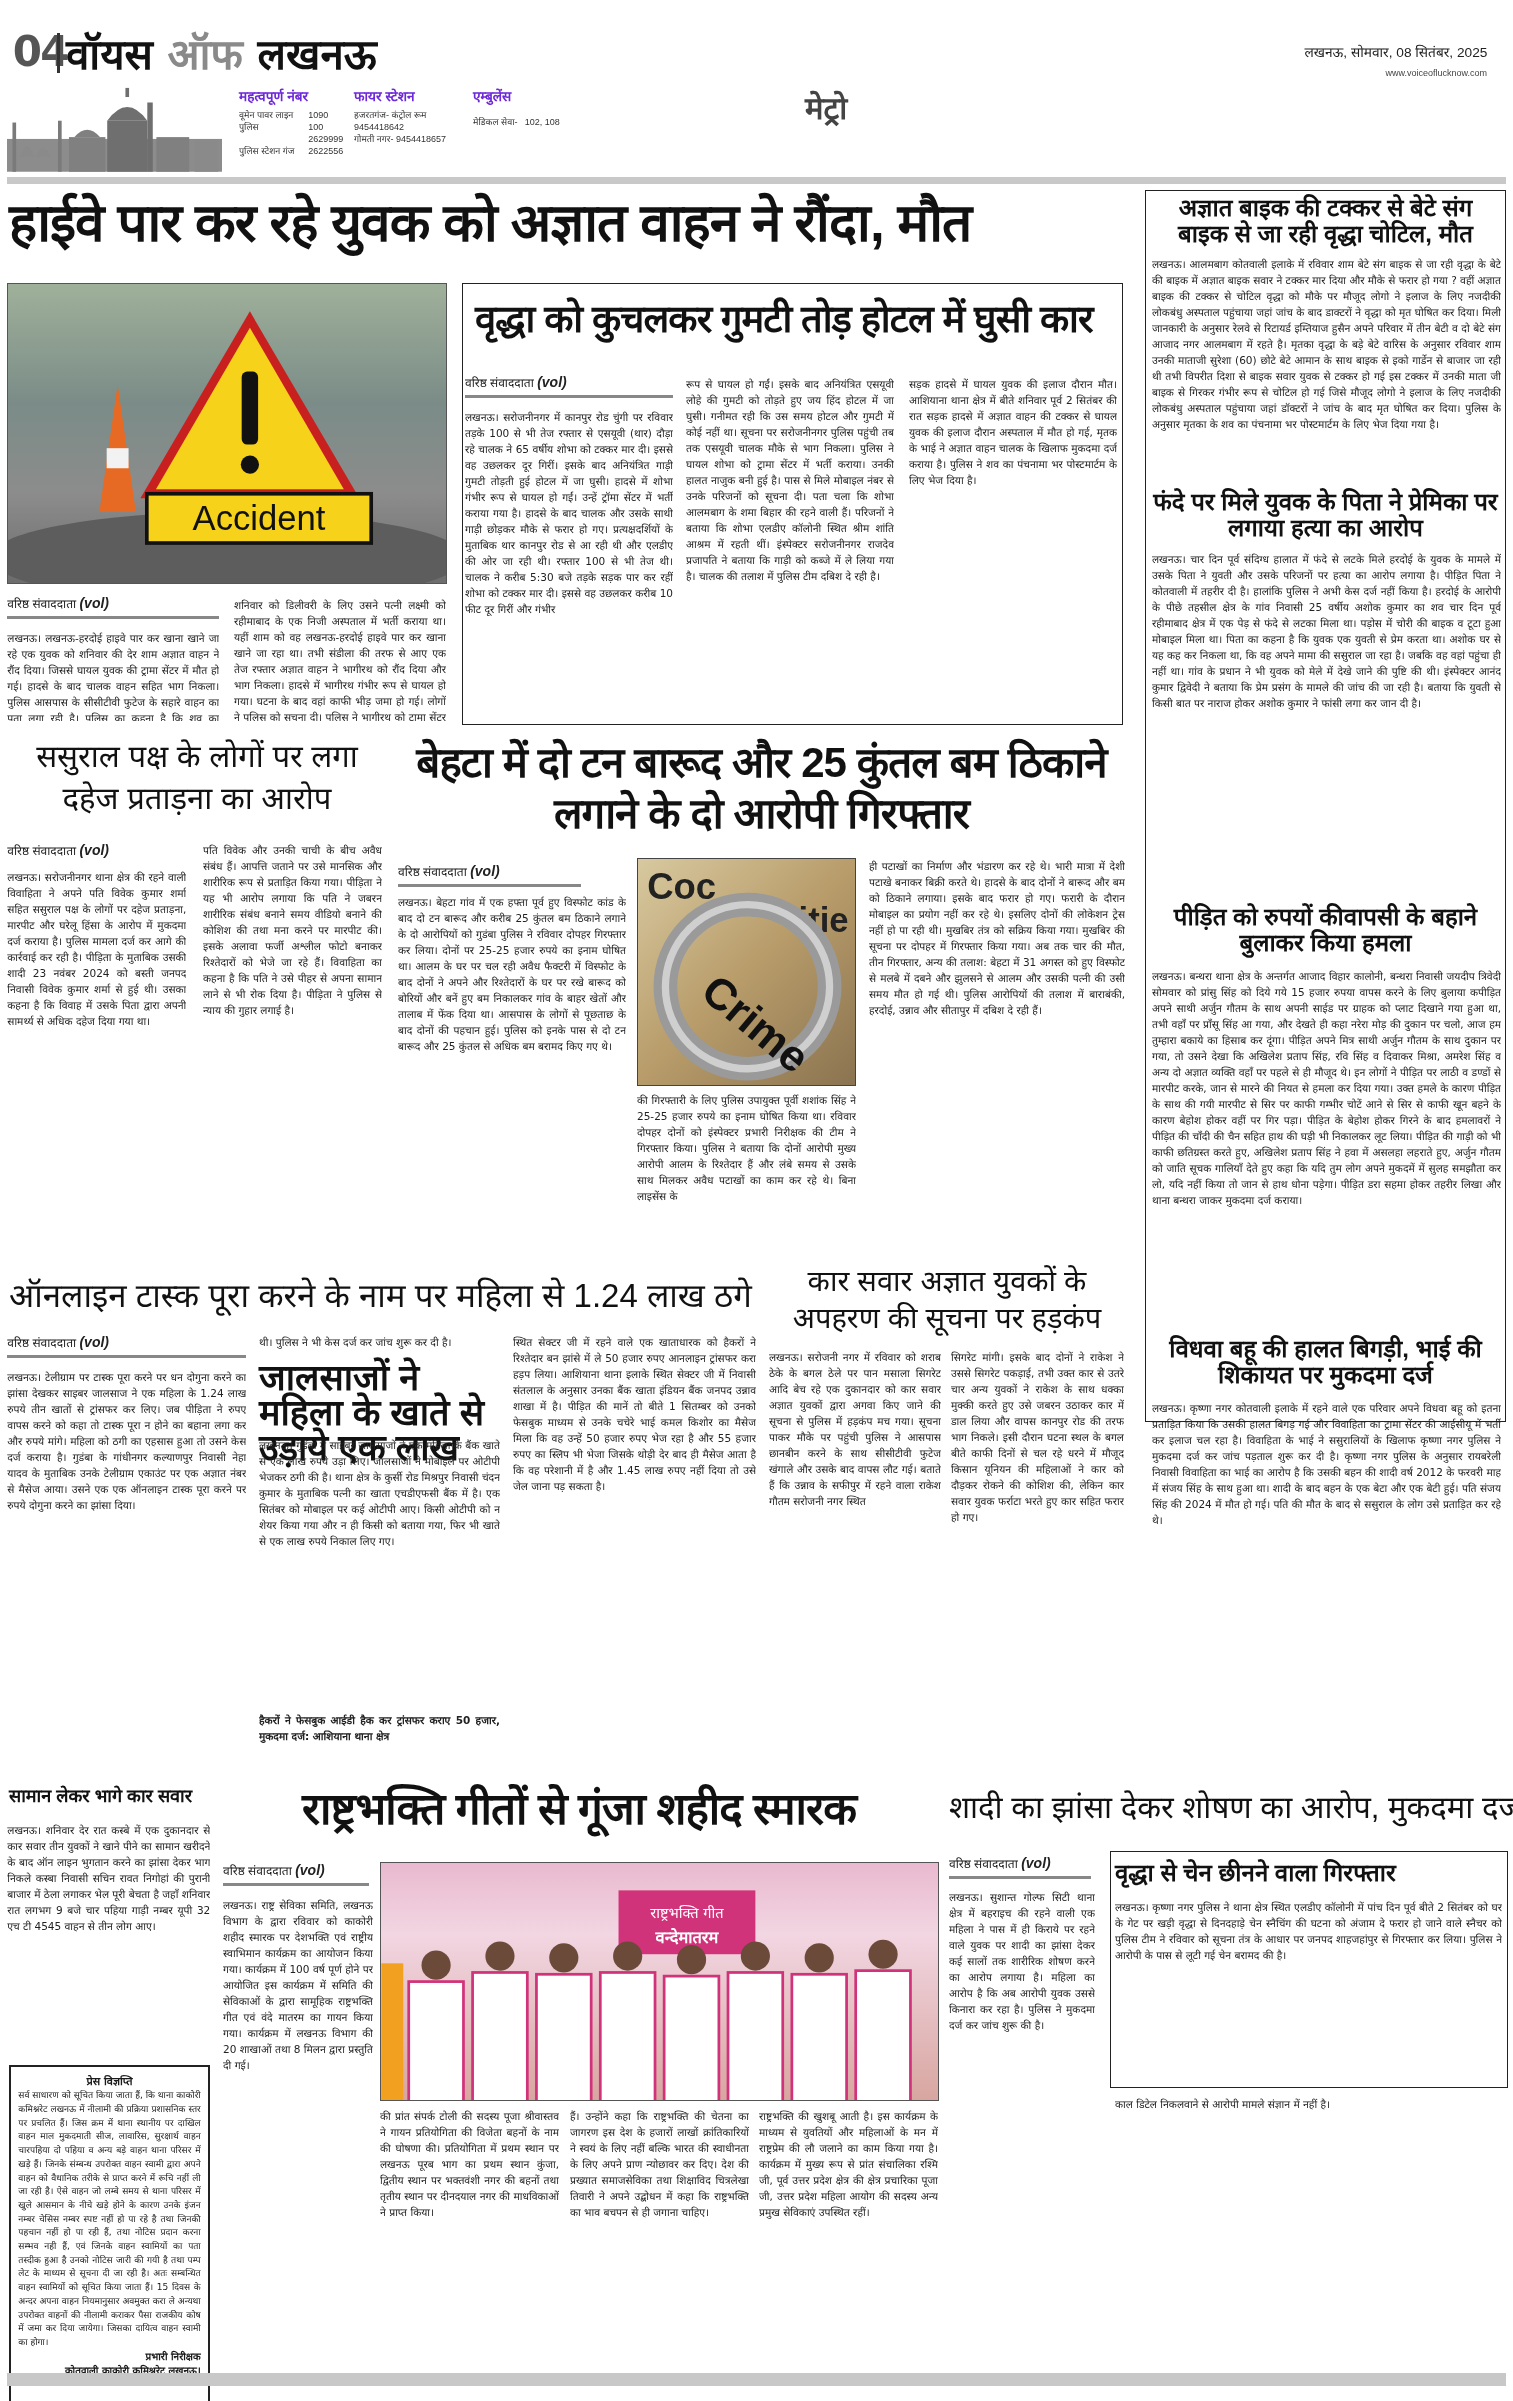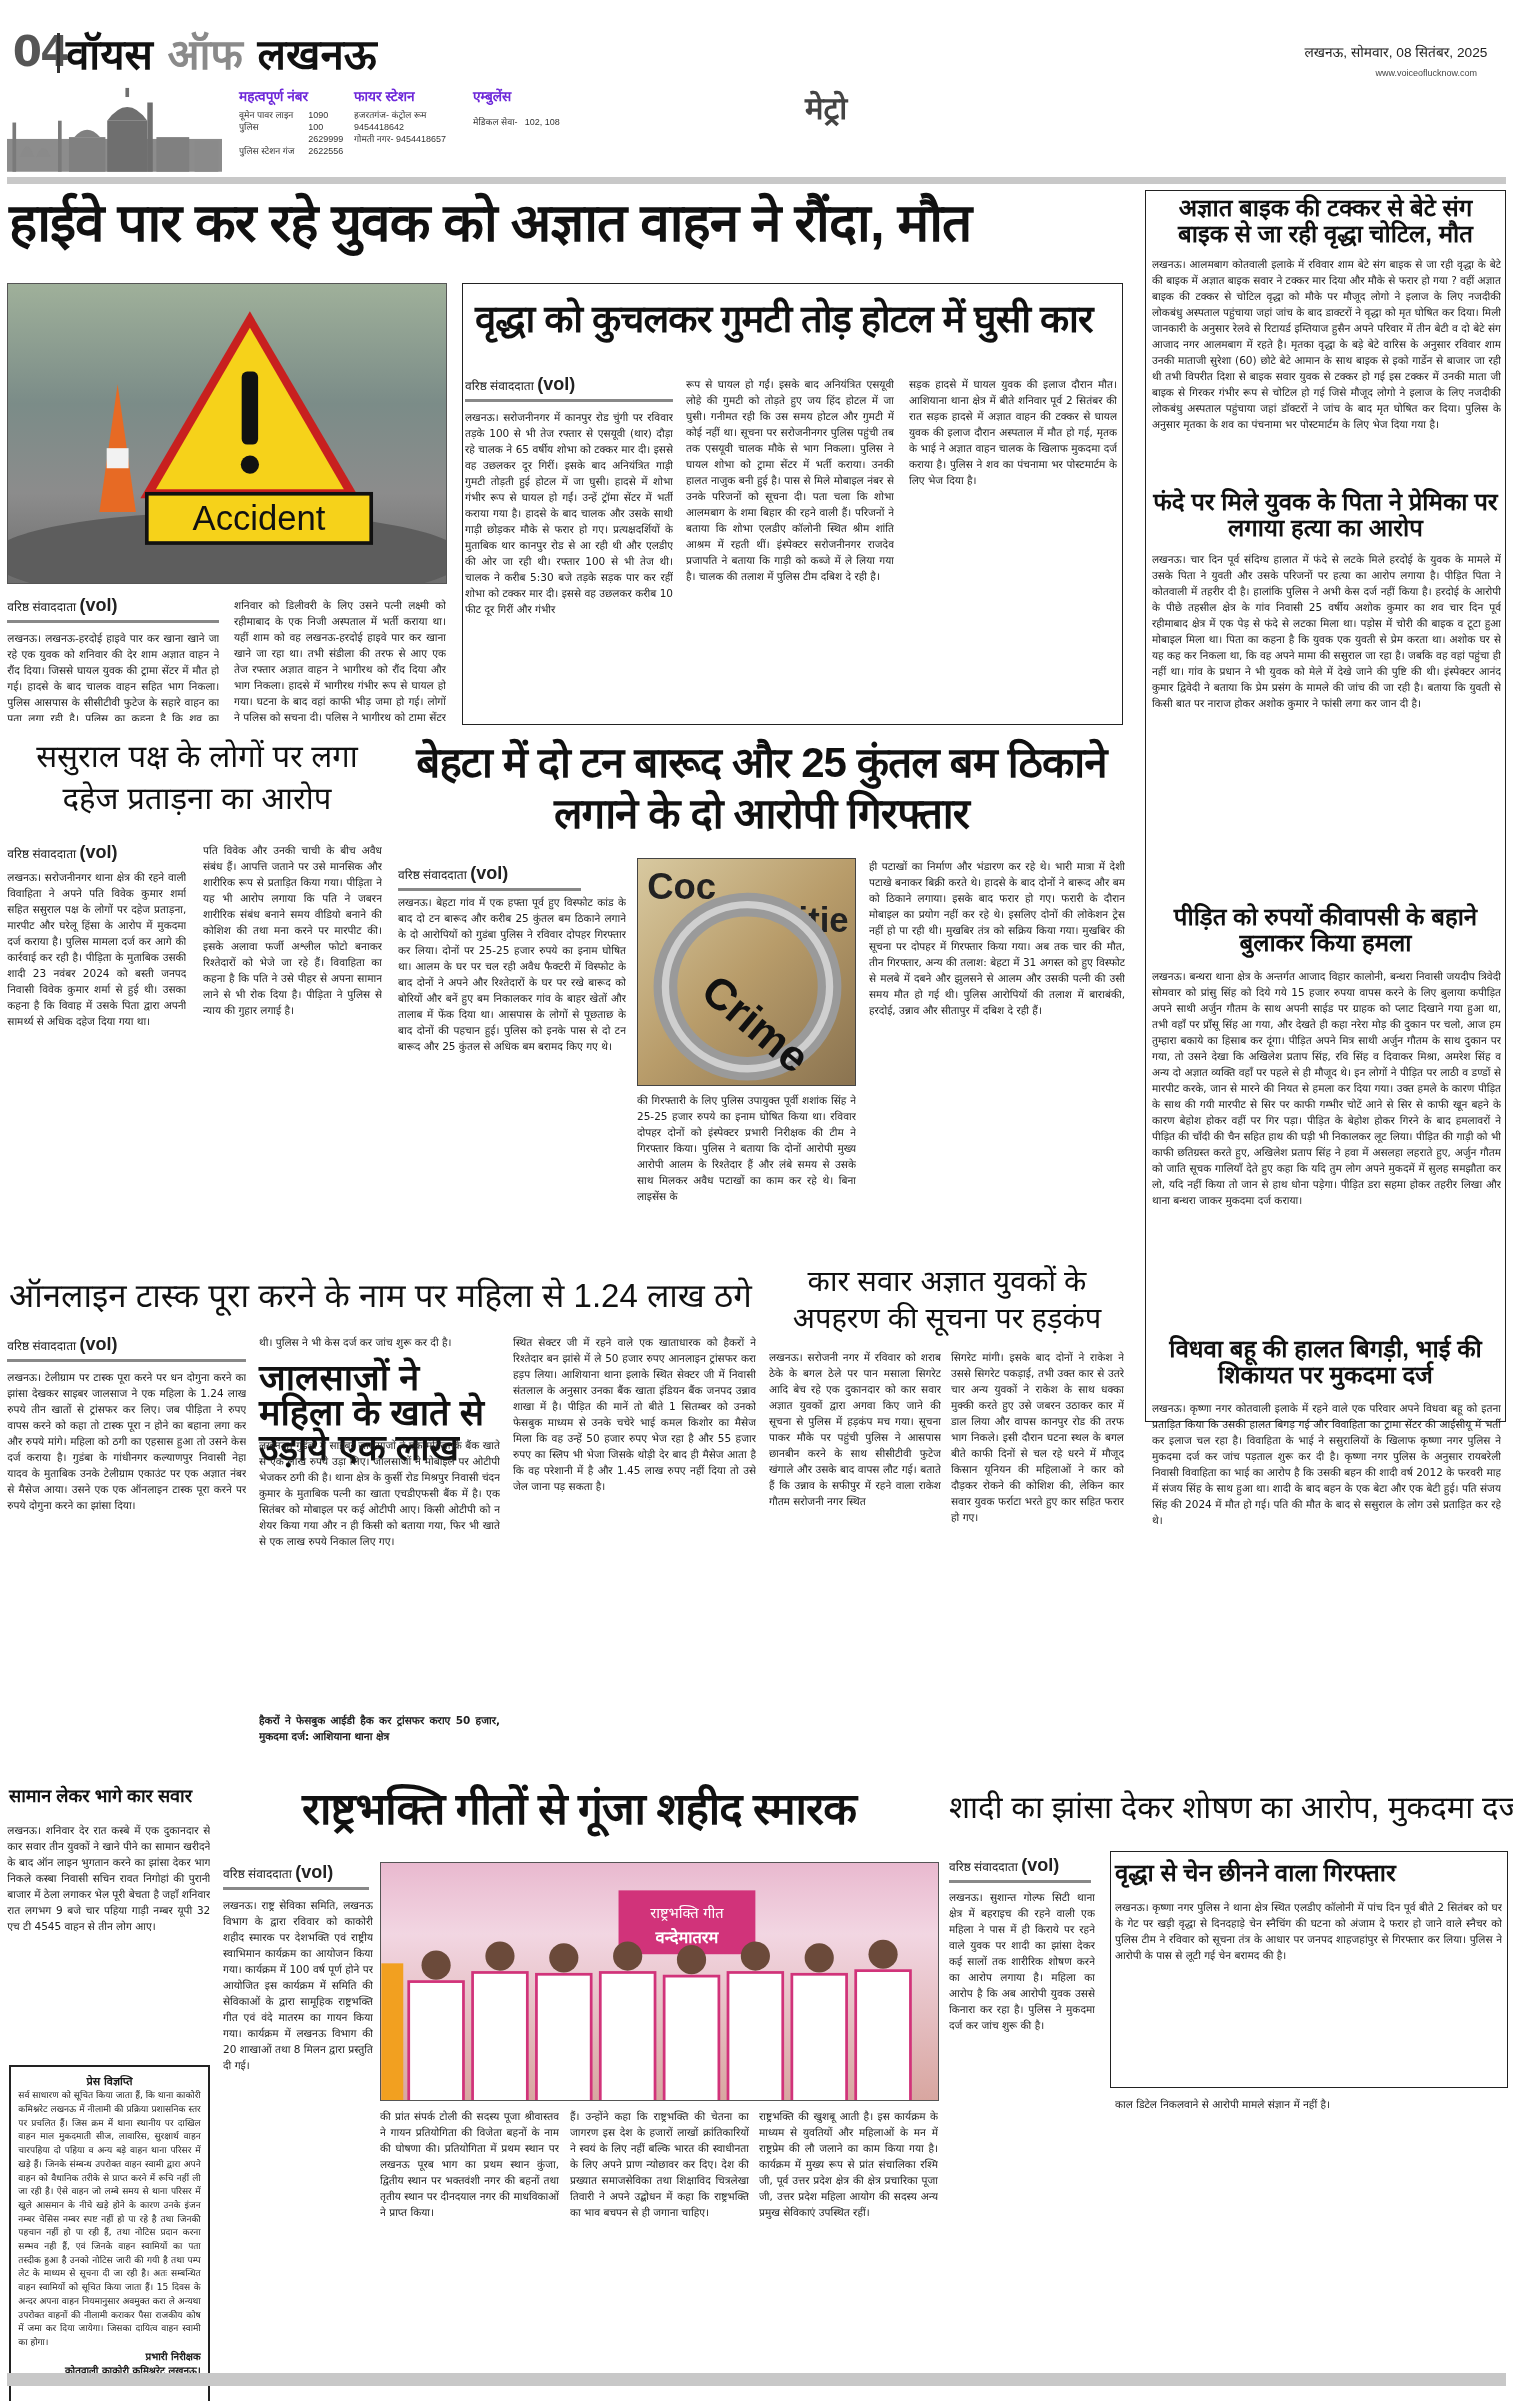--- a/index.html
+++ b/index.html
@@ -9,31 +9,31 @@
   .masthead-pg { left: 12.8px; top: 27px; font-size: 42px; font-weight: bold; color: #555; letter-spacing: -1.8px; font-family: "DejaVu Sans", sans-serif; }
   .masthead-sep { left: 37px; top: 33px; width: 2.7px; height: 40px; background: #333; }
   .masthead-title { left: 46px; top: 24px; font-size: 42px; font-weight: bold; color: #111; font-family: "DejaVu Serif", serif; }
   .masthead-title .grey { color: #8a8a8a; }
   .skyline { left: 7.3px; top: 84px; width: 215px; height: 88px; }
   .numbers-block { top: 86px; font-family: "Liberation Sans", sans-serif; }
   .numbers-block h4 { font-size: 13.7px; font-weight: bold; margin-bottom: 3.7px; color: #6d28d9; }
   .numbers-block .row { font-size: 9px; line-height: 12px; color: #333; display: flex; gap: 7.3px; }
   .section-label { left: 805px; top: 86px; font-size: 31px; font-weight: bold; color: #444; font-family: "DejaVu Serif", serif; }
   .dateline { right: 25.6px; top: 42px; font-size: 13.7px; color: #222; font-family: "Liberation Sans", sans-serif; }
-  .website { right: 36px; top: 68px; font-size: 9px; color: #444; font-family: "Liberation Sans", sans-serif; }
+  .website { right: 26px; top: 68px; font-size: 9px; color: #444; font-family: "Liberation Sans", sans-serif; }
   .grey-rule { left: 7.3px; width: 1499px; height: 7.3px; background: #c8c8c8; }
 
   .headline { font-family: "Liberation Sans Narrow", "Liberation Sans", sans-serif; color: #111; line-height: 1.1; }
   .hl-xl { font-size: 53px; font-weight: bold; letter-spacing: -0.9px; }
   .hl-l { font-size: 38px; font-weight: bold; letter-spacing: -0.9px; }
   .hl-m { font-size: 31px; font-weight: bold; }
   .hl-m-thin { font-size: 31px; font-weight: normal; }
   .hl-s { font-size: 22px; font-weight: bold; }
   .byline { font-size: 12px; color: #222; font-family: "Liberation Sans", sans-serif; border-bottom: 3.7px solid #888; padding-bottom: 3.7px; }
-  .byline b { font-size: 18px; }
+  .byline b { font-size: 14px; font-style: italic; }
   .col-text { font-size: 10.5px; line-height: 16px; color: #222; text-align: justify; font-family: "DejaVu Sans", sans-serif; overflow: hidden; }
   .boxed { border: 1.8px solid #222; }
   .photo { overflow: hidden; }
   .press-box { border: 2.7px solid #222; padding: 5.5px 7.3px; }
   .press-box h5 { text-align: center; font-size: 11px; font-weight: bold; margin-bottom: 1.8px; }
   .press-box p { font-size: 9px; line-height: 13.7px; text-align: justify; }
   .press-box .sig { text-align: right; font-weight: bold; font-size: 10px; line-height: 14.6px; }
 </style>
 </head>
 <body>

